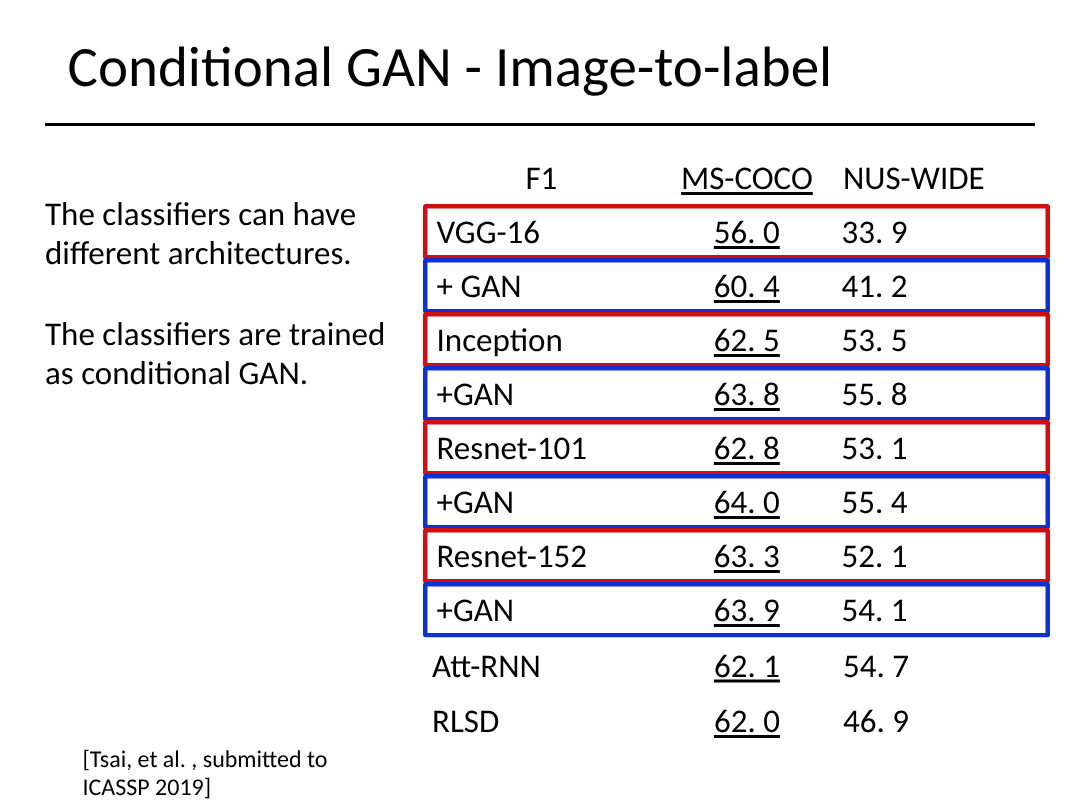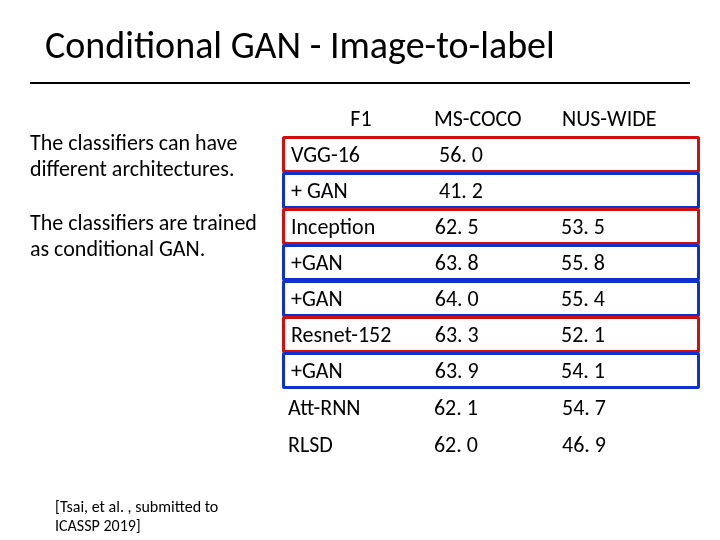--- a/index.html
+++ b/index.html
@@ -60,21 +60,21 @@
     width: 418px;
   }
   .row {
     display: flex;
     align-items: center;
     height: 37px;
     box-sizing: border-box;
     background: #fff;
   }
   .row .c1 { width: 148px; padding-left: 6px; font-size: 22px; }
-  .row .c2 { width: 130px; font-size: 22px; }
+  .row .c2 { width: 130px; text-align: center; font-size: 22px; text-decoration: underline; }
   .row .c3 { width: 140px; text-align: left; font-size: 22px; }
   .row.header .c1 { text-align: center; font-weight: 400; }
   .row.header .c2, .row.header .c3 { font-weight: 400; }
   
   .row.redbox {
     border: 3px solid #d01010;
     border-radius: 2px;
   }
   .row.bluebox {
     border: 3px solid #1030d0;
@@ -100,34 +100,41 @@
   <div class="tbl">
     <div class="row header">
       <div class="c1">F1</div>
       <div class="c2">MS-COCO</div>
       <div class="c3">NUS-WIDE</div>
     </div>
 
     <div class="row redbox">
       <div class="c1">VGG-16</div>
       <div class="c2">56. 0</div>
+      <div class="c3">33. 9</div>
     </div>
     <div class="row bluebox">
       <div class="c1">+ GAN</div>
+      <div class="c2">60. 4</div>
       <div class="c3">41. 2</div>
     </div>
     <div class="row redbox">
       <div class="c1">Inception</div>
       <div class="c2">62. 5</div>
       <div class="c3">53. 5</div>
     </div>
     <div class="row bluebox">
       <div class="c1">+GAN</div>
       <div class="c2">63. 8</div>
       <div class="c3">55. 8</div>
+    </div>
+    <div class="row redbox">
+      <div class="c1">Resnet-101</div>
+      <div class="c2">62. 8</div>
+      <div class="c3">53. 1</div>
     </div>
     <div class="row bluebox">
       <div class="c1">+GAN</div>
       <div class="c2">64. 0</div>
       <div class="c3">55. 4</div>
     </div>
     <div class="row redbox">
       <div class="c1">Resnet-152</div>
       <div class="c2">63. 3</div>
       <div class="c3">52. 1</div>

